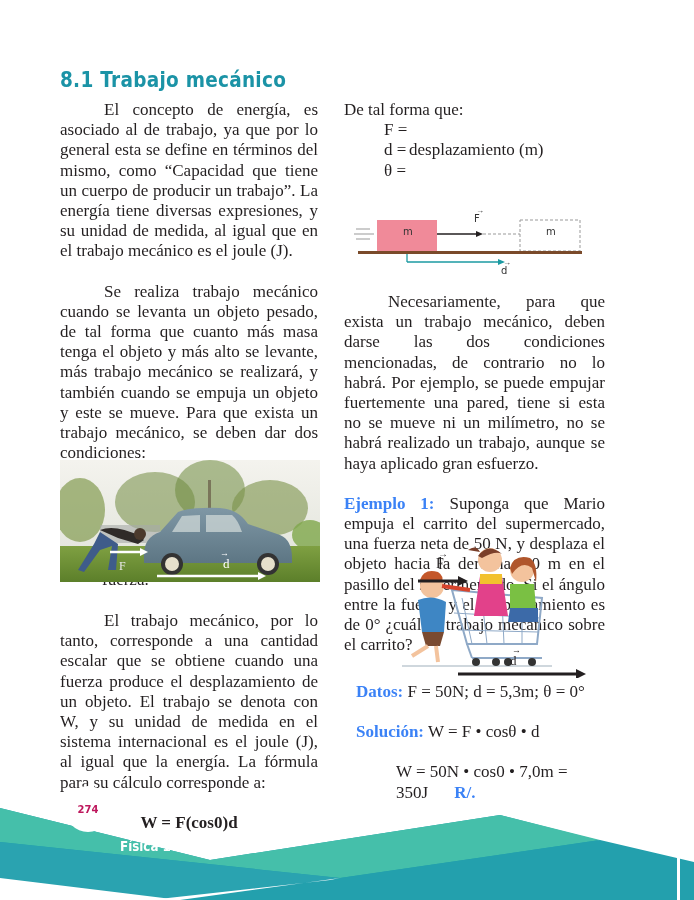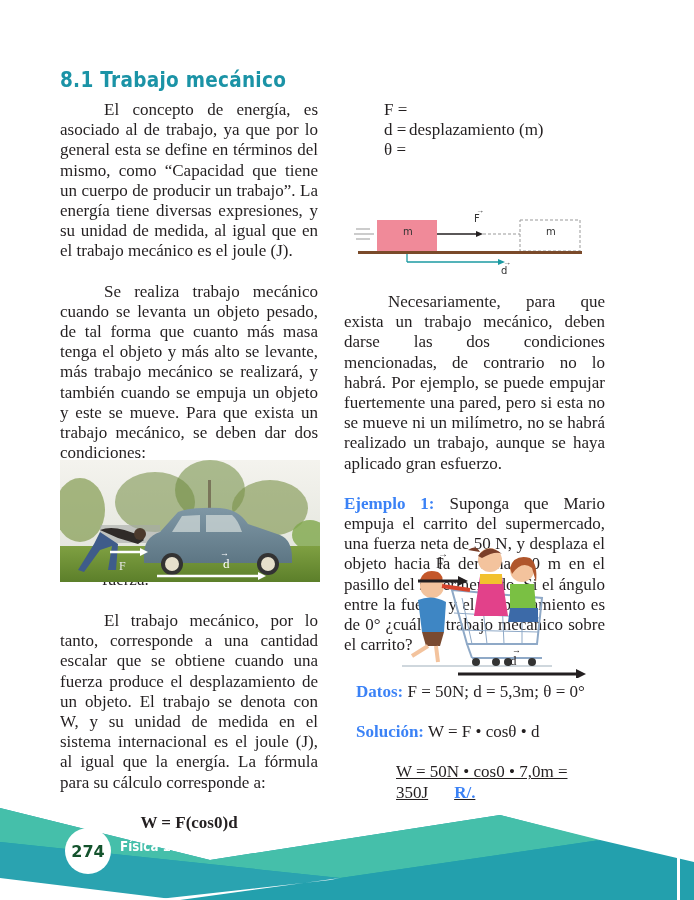--- a/index.html
+++ b/index.html
@@ -31,24 +31,24 @@
     .def-row { display: flex; }
     .def-sym { width: 25px; flex: none; }
     .def-txt { flex: 1; }
     .teal-b { color: #3b82f6; font-weight: bold; margin-top: 8px; }
     .photo { position: absolute; overflow: hidden; }
     .car-photo { left: 60px; top: 460px; width: 260px; height: 122px; }
     .diagram { position: absolute; left: 350px; top: 212px; width: 250px; height: 70px; }
     .cart-illus { position: absolute; left: 392px; top: 538px; width: 200px; height: 140px; }
     .footer { position: absolute; left: 0; top: 800px; width: 694px; height: 100px; }
     .page-circle {
-      position: absolute; left: 65px; top: 828px; width: 46px; height: 46px;
+      position: absolute; left: 65px; top: 786px; width: 46px; height: 46px;
       border-radius: 50%; background: #ffffff;
       display: flex; align-items: center; justify-content: center;
-      font-family: "DejaVu Sans", sans-serif; font-weight: bold; font-size: 16px; color: #14532d;
+      font-family: "DejaVu Sans", sans-serif; font-weight: bold; font-size: 10px; color: #be185d;
     }
     .book-title {
       position: absolute; left: 120px; top: 838px;
       font-family: "DejaVu Sans", sans-serif; font-weight: bold; font-size: 14px; color: #ffffff;
       transform: scaleX(0.85); transform-origin: left center;
     }
   </style>
 </head>
 <body>
 
@@ -116,20 +116,21 @@
 </div>
 
 <div class="col col-left" style="top:591px;">
   <div style="height:20px;"></div>
   <p class="j">El trabajo mecánico, por lo tanto, corresponde a una cantidad escalar que se obtiene cuando una fuerza produce el desplazamiento de un objeto. El trabajo se denota con W, y su unidad de medida en el sistema internacional es el joule (J), al igual que la energía. La fórmula para su cálculo corresponde a:</p>
   <div style="height:20px;"></div>
   <div class="formula">W = F(cos0)d</div>
 </div>
 
 <div class="col col-right" style="top:100px;">
+  <p class="ni">De tal forma que:</p>
   <div class="defs">
     <div class="def-row">
       <span class="def-sym">F =</span>
     </div>
     <div class="def-row">
       <span class="def-sym">d =</span>
       <span class="def-txt">desplazamiento (m)</span>
     </div>
     <div class="def-row">
       <span class="def-sym">θ =</span>
@@ -160,21 +161,21 @@
   </svg>
   <span style="position:absolute; left:53px; top:14px; font-family:'DejaVu Sans',sans-serif; font-size:10px; color:#333;">m</span>
   <span style="position:absolute; left:196px; top:14px; font-family:'DejaVu Sans',sans-serif; font-size:10px; color:#333;">m</span>
   <span style="position:absolute; left:124px; top:1px; font-family:'DejaVu Sans',sans-serif; font-size:10px; color:#333;">F</span>
   <span style="position:absolute; left:126px; top:-6px; font-size:8px; color:#333;">→</span>
   <span style="position:absolute; left:151px; top:53px; font-family:'DejaVu Sans',sans-serif; font-size:10px; color:#333;">d</span>
   <span style="position:absolute; left:153px; top:46px; font-size:8px; color:#333;">→</span>
 </div>
 
 <div class="col col-right" style="top:292px;">
-  <p class="j">Necesariamente, para que exista un trabajo mecánico, deben darse las dos condiciones mencionadas, de contrario no lo habrá. Por ejemplo, se puede empujar fuertemente una pared, pero si esta no se mueve ni un milímetro, no se habrá realizado un trabajo, aunque se haya aplicado gran esfuerzo.</p>
+  <p class="j">Necesariamente, para que exista un trabajo mecánico, deben darse las dos condiciones mencionadas, de contrario no lo habrá. Por ejemplo, se puede empujar fuertemente una pared, tiene si esta no se mueve ni un milímetro, no se habrá realizado un trabajo, aunque se haya aplicado gran esfuerzo.</p>
   <div style="height:20px;"></div>
   <p class="ni"><span class="teal-b">Ejemplo 1:</span><span> Suponga que Mario empuja el carrito del supermercado, una fuerza neta de 50 N, y desplaza el objeto hacia la derecha  5,0 m en el pasillo del supermercado. Si el ángulo entre la fuerza y el desplazamiento es de 0° ¿cuál es trabajo mecánico sobre el carrito?</span></p>
 </div>
 
 <div class="cart-illus">
   <svg width="200" height="140" viewBox="0 0 200 140">
 
     <line x1="10" y1="128" x2="160" y2="128" stroke="#cfd7dd" stroke-width="2"></line>
 
     <circle cx="40" cy="48" r="12" fill="#f3c39d"></circle>
@@ -220,21 +221,21 @@
   <span style="position:absolute; left:46px; top:10px; font-size:10px; color:#231f20;">→</span>
   <span style="position:absolute; left:118px; top:115px; font-size:13px; color:#231f20;">d</span>
   <span style="position:absolute; left:120px; top:107px; font-size:9px; color:#231f20;">→</span>
 </div>
 
 <div class="col" style="left:356px; top:682px; width:260px;">
   <div><span class="teal-b">Datos:</span><span> F = 50N; d = 5,3m; θ = 0°</span></div>
   <div style="height:20px;"></div>
   <div><span class="teal-b">Solución:</span><span> W = F • cosθ • d</span></div>
   <div style="height:20px;"></div>
-  <div style="padding-left:40px;text-decoration:underline;"><span>W = 50N • cos0 • 7,0m = 350J</span><span class="teal-b" style="margin-left:26px;">R/.</span></div>
+  <div style="padding-left:40px;"><span>W = 50N • cos0 • 7,0m = 350J</span><span class="teal-b" style="margin-left:26px;">R/.</span></div>
 </div>
 
 <svg class="footer" width="694" height="100" viewBox="0 800 694 100">
   <polygon points="0,808 210,860 500,815 694,865 694,900 0,900" fill="#23a0ad"></polygon>
   <polygon points="0,808 210,860 500,815 600,840 340,878 0,842" fill="#45bfaa"></polygon>
   <polygon points="0,842 340,878 180,900 0,878" fill="#2aa3b0"></polygon>
   <polygon points="0,878 180,900 0,900" fill="#ffffff"></polygon>
   <polygon points="340,878 600,840 694,862 694,900 180,900" fill="#23a0ad"></polygon>
   <polygon points="150,900 180,900 340,878 330,880" fill="#ffffff"></polygon>
   <rect x="677" y="845" width="3" height="55" fill="#ffffff"></rect>

